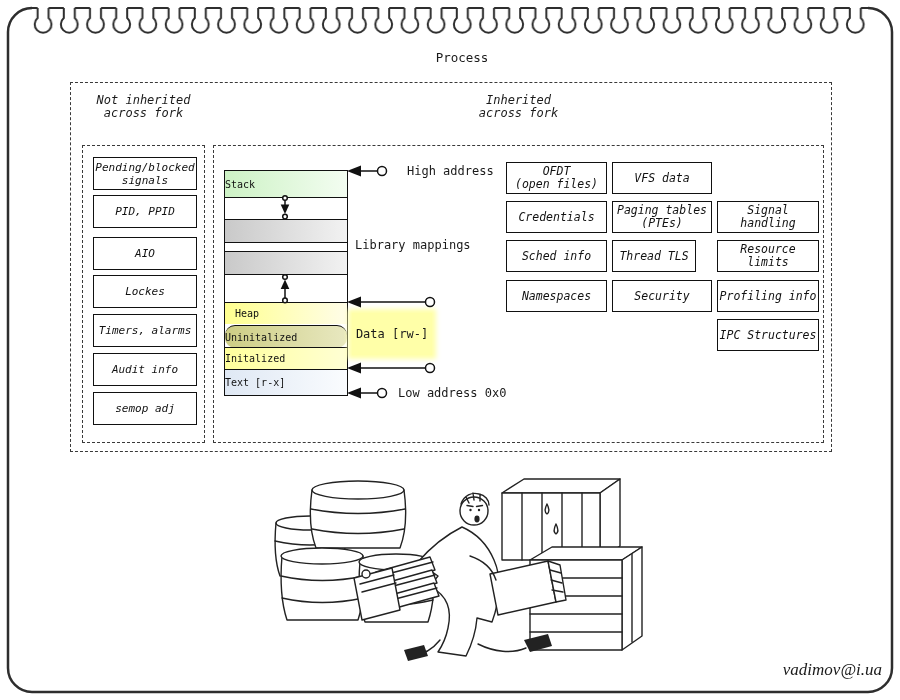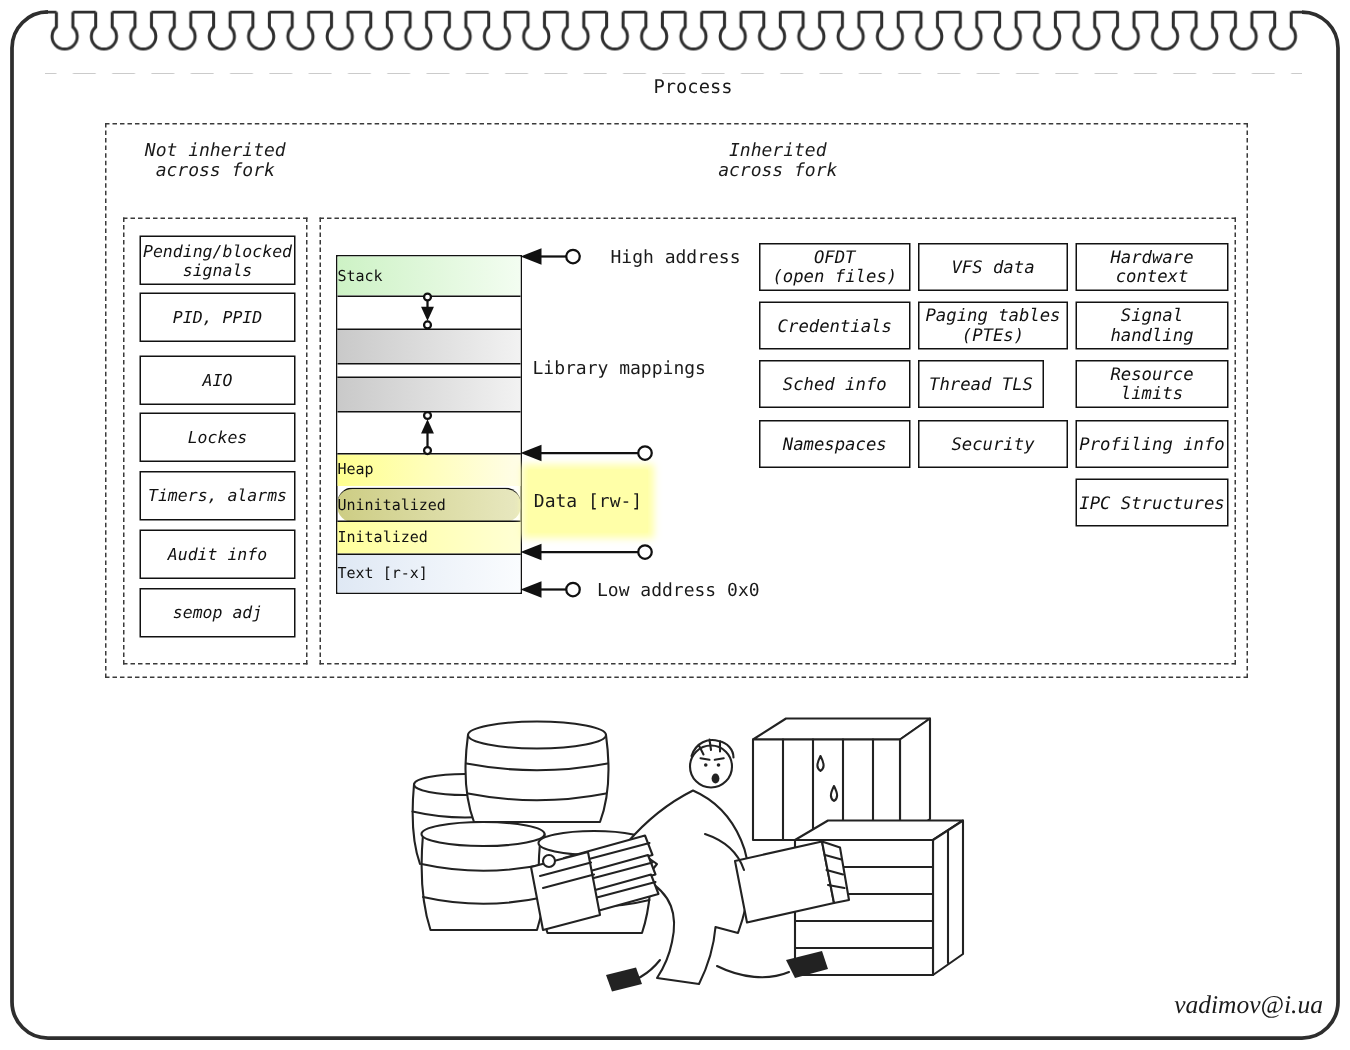--- a/index.html
+++ b/index.html
@@ -29,21 +29,21 @@
           border:1.7px solid #111;box-sizing:content-box;}
   .seg{position:absolute;left:0;width:122px;box-sizing:border-box;
        display:flex;align-items:center;justify-content:flex-start;font-size:10px;}
   .seg + .seg{border-top:1.5px solid #111;}
   .seg-stack {top:0;height:26px;background:linear-gradient(to right,var(--stack_a),var(--stack_b));}
   .seg-free1 {top:26px;height:22px;background:#fff;}
   .seg-lib1  {top:48px;height:23px;background:linear-gradient(to right,var(--lib_a),var(--lib_b));}
   .seg-gap   {top:71px;height:9px;background:#fff;}
   .seg-lib2  {top:80px;height:23px;background:linear-gradient(to right,var(--lib_a),var(--lib_b));}
   .seg-free2 {top:103px;height:28px;background:#fff;}
-  .seg-heap  {top:131px;height:22px;background:linear-gradient(to right,var(--heap_a),var(--heap_b));}
+  .seg-heap  {top:131px;height:22px;background:linear-gradient(to right,var(--heap_a),var(--heap_b));padding-left:10px;}
   .seg-uninit{top:154px;height:23px;background:linear-gradient(to right,var(--uninit_a),var(--uninit_b));border-radius:10px;}
   .seg-init  {top:176px;height:22px;background:linear-gradient(to right,var(--init_a),var(--init_b));}
   .seg-text  {top:198px;height:26px;background:linear-gradient(to right,var(--text_a),var(--text_b));}
 
   .ann{position:absolute;font-size:12px;color:var(--ink);}
   #ann-high{left:407px;top:164px;}
   #ann-lib{left:355px;top:238px;}
   #ann-low{left:398px;top:386px;}
   #ann-data{left:352px;top:313px;width:80px;height:42px;background:var(--data_bg);
             box-shadow:0 0 5px 4px var(--data_bg);display:flex;align-items:center;justify-content:center;}
@@ -106,22 +106,20 @@
   <div class="ann" id="ann-high">High address</div>
   <div class="ann" id="ann-lib">Library mappings</div>
   <div class="ann" id="ann-data">
       <span>Data [rw-]</span>
     </div>
   <div class="ann" id="ann-low">Low address 0x0</div>
 
   <div class="gbox pre" style="left:506px;top:162px;width:101px">OFDT
 (open files)</div>
   <div class="gbox pre" style="left:612px;top:162px;width:100px">VFS data</div>
-  <div class="gbox pre" style="left:717px;top:162px;width:102px">Hardware
-context</div>
   <div class="gbox pre" style="left:506px;top:201px;width:101px">Credentials</div>
   <div class="gbox pre" style="left:612px;top:201px;width:100px">Paging tables
 (PTEs)</div>
   <div class="gbox pre" style="left:717px;top:201px;width:102px">Signal
 handling</div>
   <div class="gbox pre" style="left:506px;top:240px;width:101px">Sched info</div>
   <div class="gbox pre" style="left:612px;top:240px;width:84px">Thread TLS</div>
   <div class="gbox pre" style="left:717px;top:240px;width:102px">Resource
 limits</div>
   <div class="gbox pre" style="left:506px;top:280px;width:101px">Namespaces</div>

